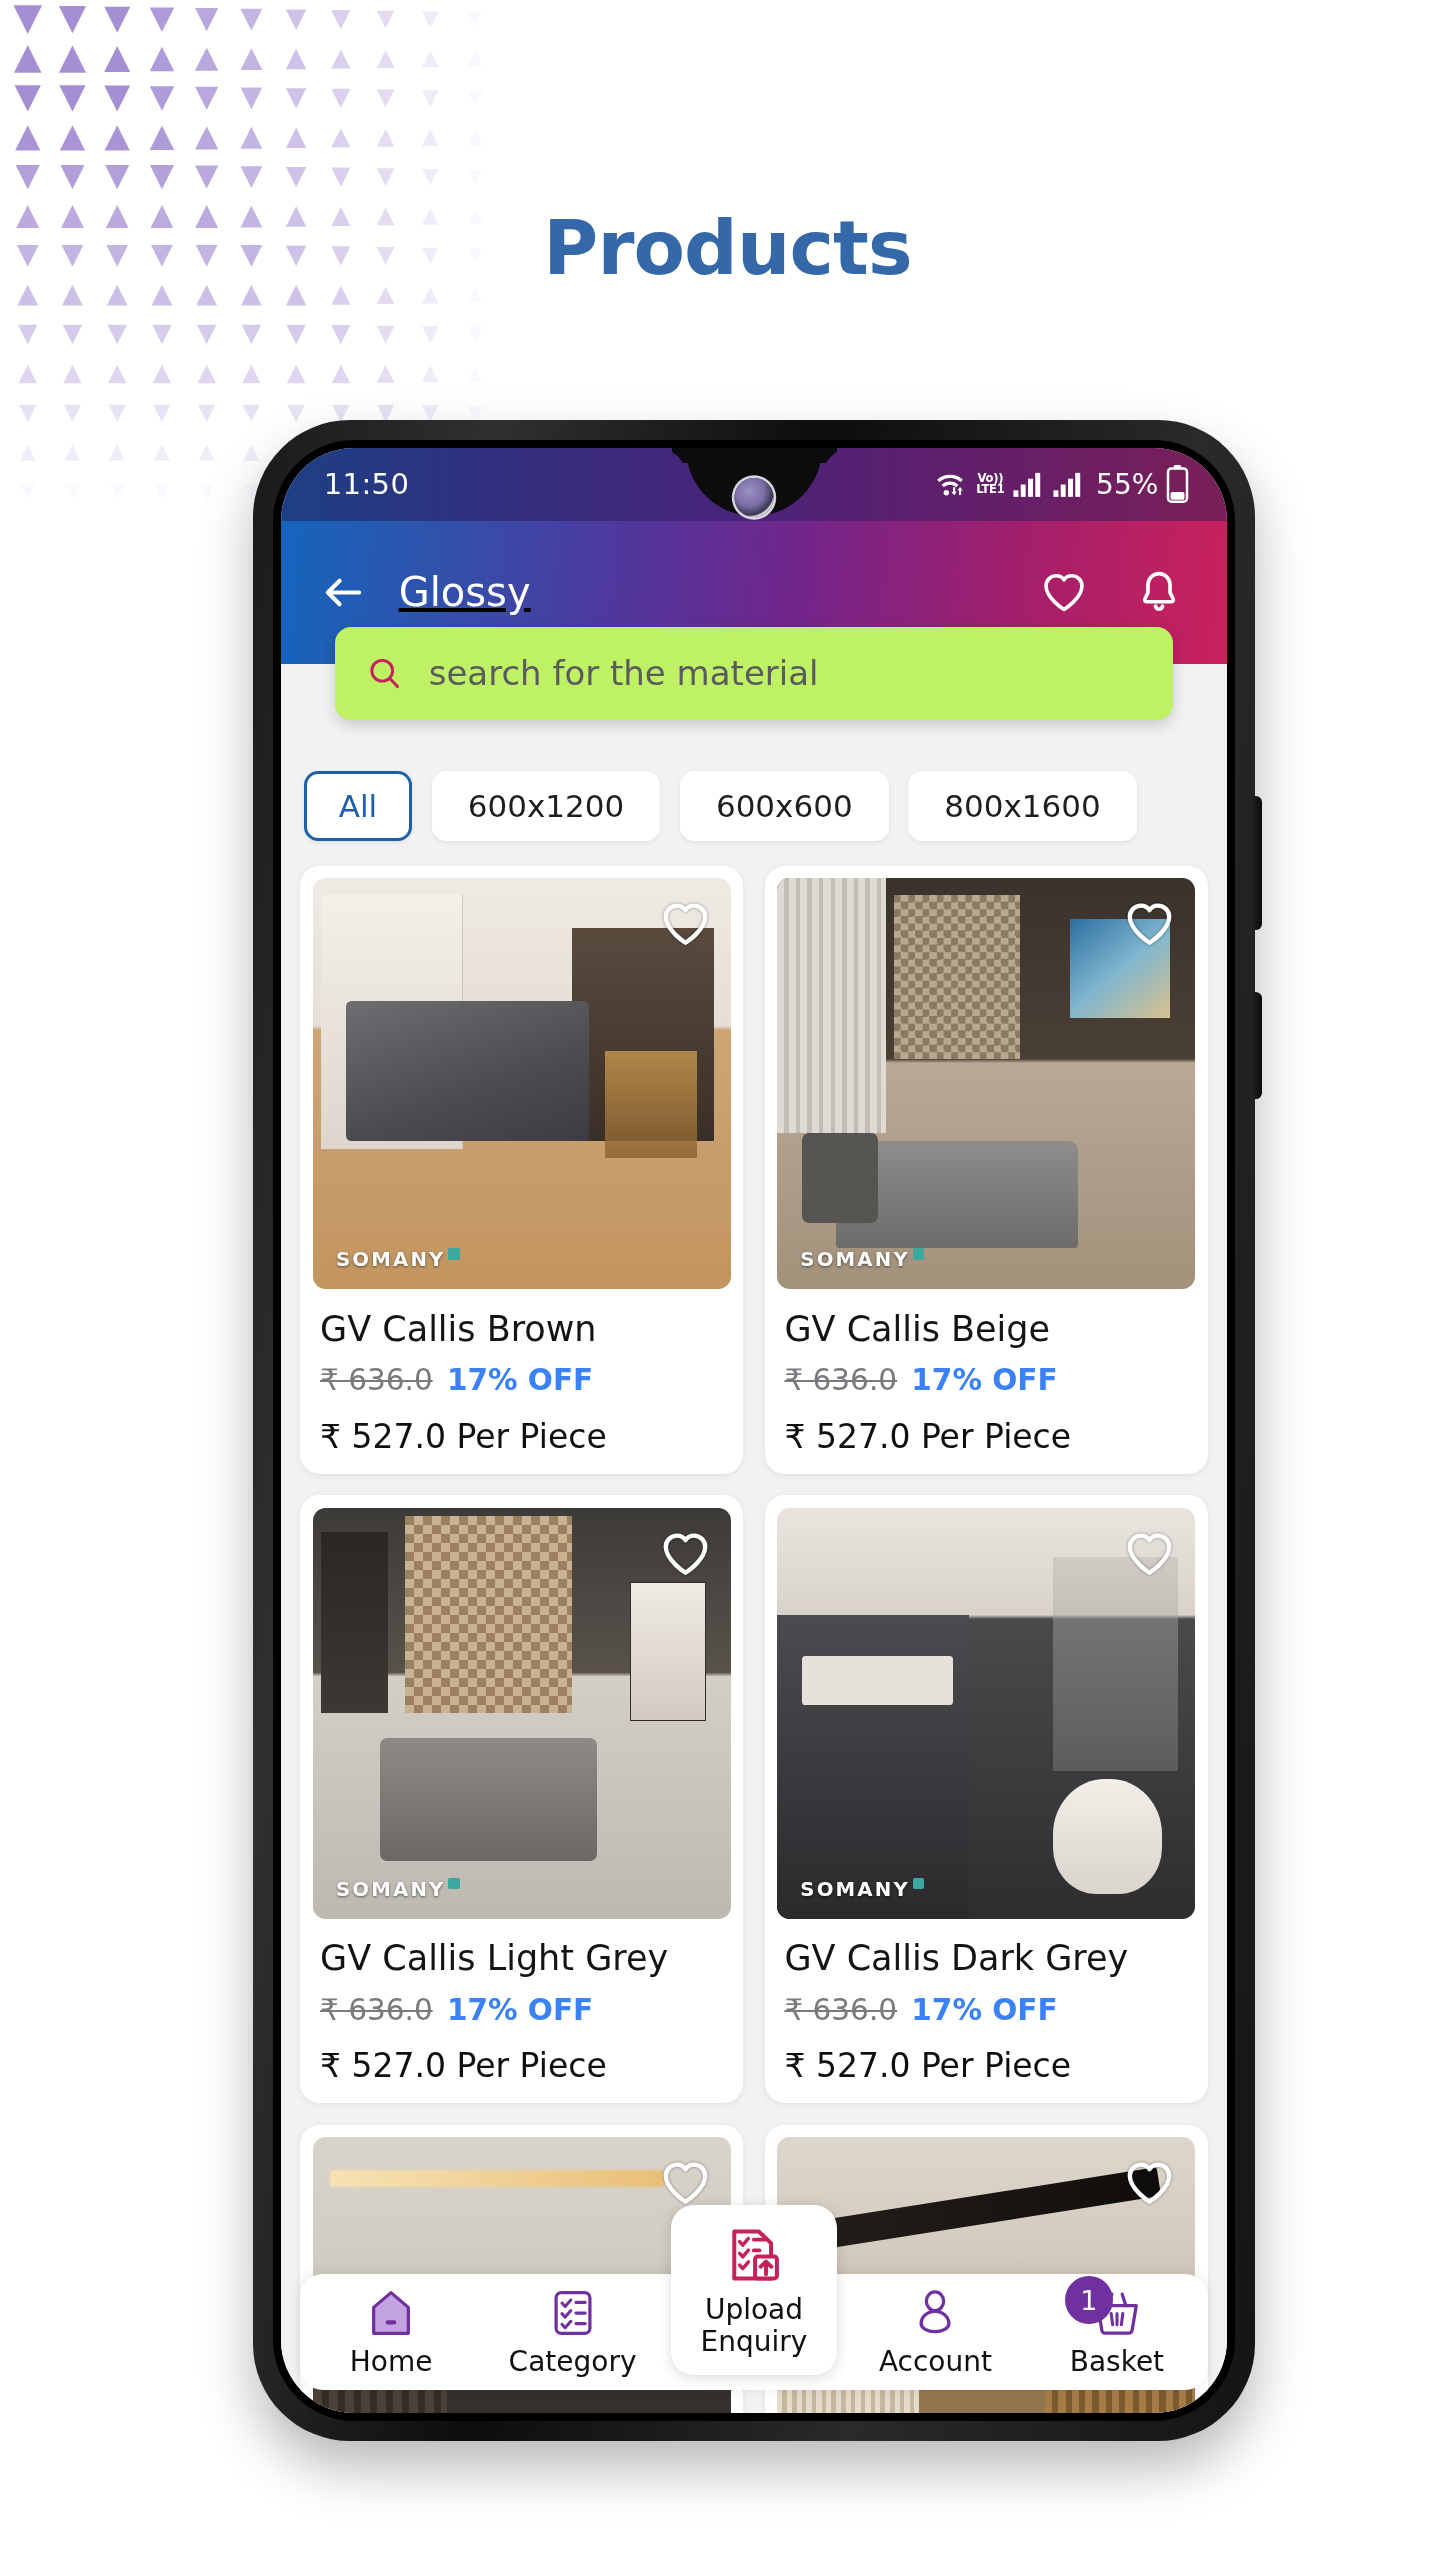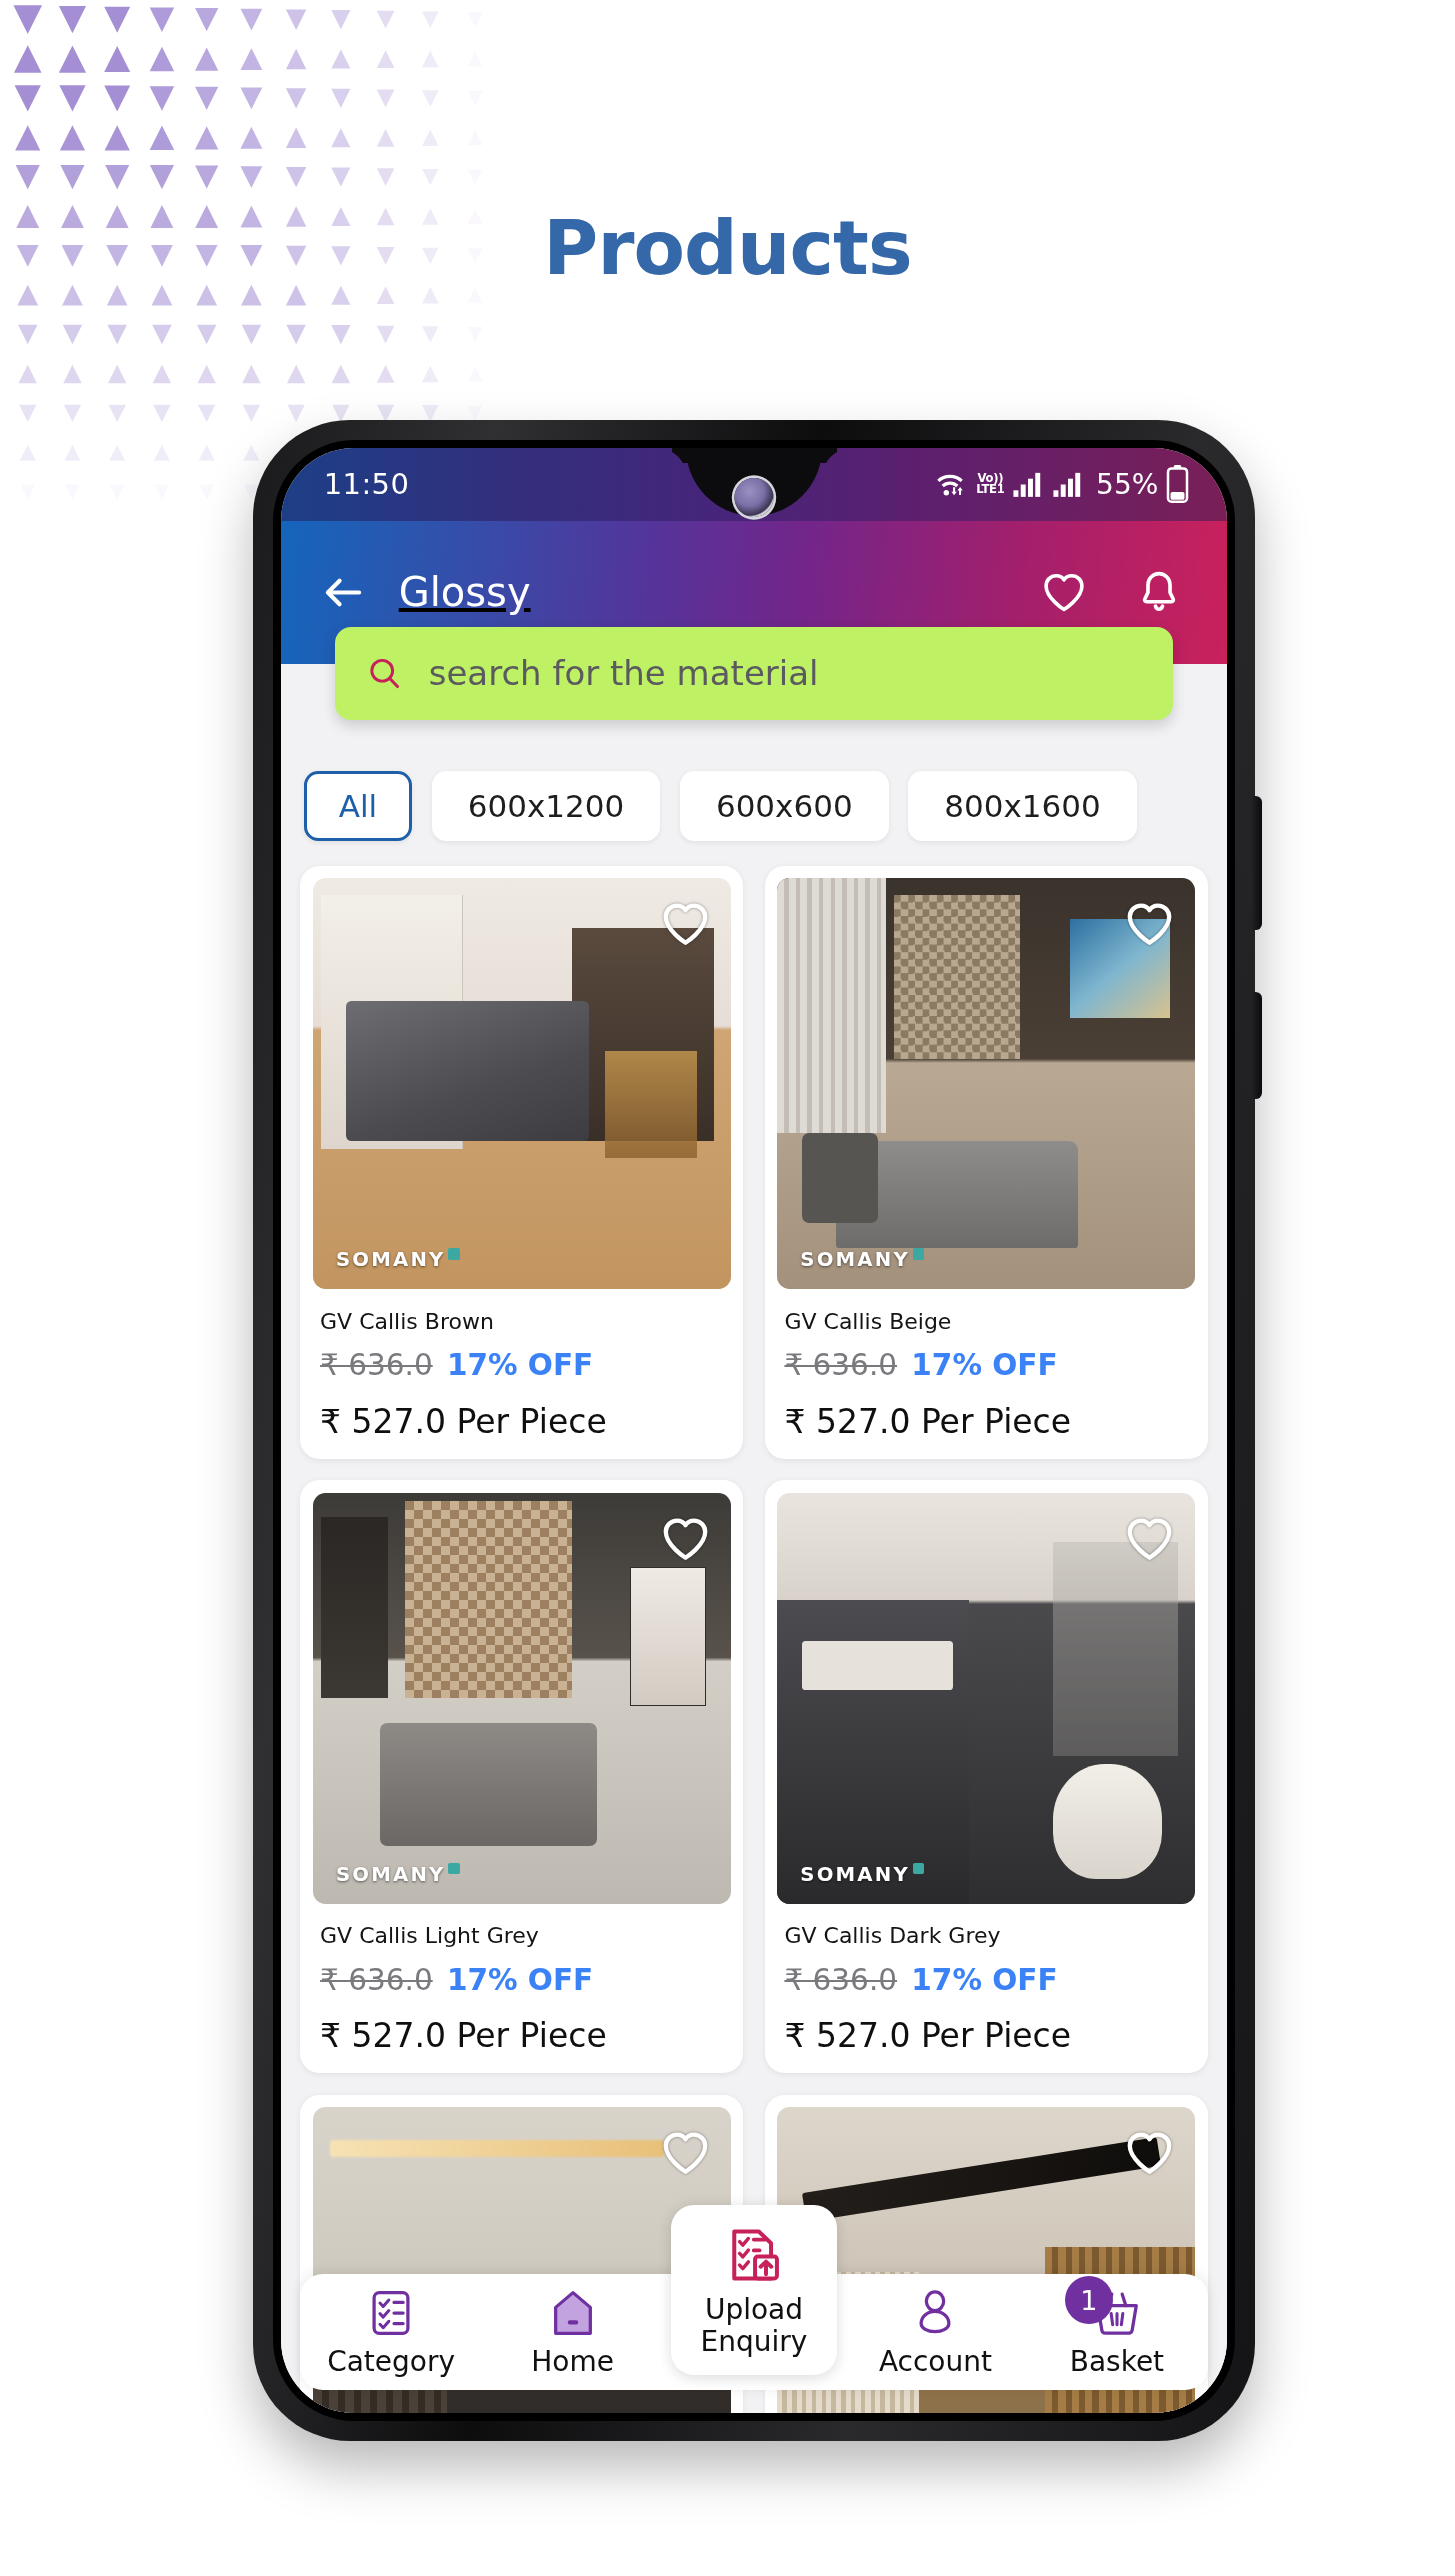--- a/index.html
+++ b/index.html
@@ -197,21 +197,21 @@
   .wm {
     position:absolute; left:23px; bottom:18px;
     color:#fff; font-size:19.7px; font-weight:bold;
     letter-spacing:2.2px;
     font-family:"DejaVu Sans", sans-serif;
     text-shadow:0 0.9px 2.7px rgba(0,0,0,.55);
     display:flex; align-items:flex-start; gap:2.7px;
   }
   .wm-mark { width:11.6px;height:11.6px;background:#3ba8a2;display:inline-block;border-radius:1.8px;}
   .card-name {
-    font-size:22px; color:#141416; margin:19.7px 0 0 7.2px;
+    font-size:35px; color:#141416; margin:19.7px 0 0 7.2px;
     font-family:"DejaVu Sans", sans-serif;
   }
   .price-row { margin:14.3px 0 0 7.2px; display:flex; align-items:baseline; gap:14.3px; }
   .old-price {
     font-size:29.5px; color:#79797e; text-decoration:line-through;
     font-family:"DejaVu Sans", sans-serif;
   }
   .discount {
     font-size:29.5px; color:#3b82f6; font-weight:bold;
     font-family:"DejaVu Sans", sans-serif;
@@ -675,35 +675,35 @@
           </svg>
           <span id="search-input-text">search for the material</span>
         </div>
       </div>
 
       <div id="bottomnav-wrap">
         <div id="bottomnav">
 
           <div class="nav-item">
             <svg class="nav-ico" viewBox="0 0 24 24">
+              <path d="M12 2.6L20 9.4V21.4H4V9.4z" fill="#c3a2e0" stroke="#7030a0" stroke-width="1.5" stroke-linejoin="round"></path>
+              <rect x="9.6" y="15.4" width="4.8" height="1.9" rx=".9" fill="#7030a0"></rect>
+            </svg>
+            <span class="nav-label">Home</span>
+          </div>
+
+          <div class="nav-item">
+            <svg class="nav-ico" viewBox="0 0 24 24">
               <rect x="4.2" y="2.6" width="15.6" height="18.8" rx="2.4" fill="none" stroke="#7030a0" stroke-width="1.5"></rect>
               <path d="M6.9 7.4l1.5 1.6 2.6-3" fill="none" stroke="#7030a0" stroke-width="1.4" stroke-linecap="round" stroke-linejoin="round"></path>
               <path d="M6.9 12.3l1.5 1.6 2.6-3" fill="none" stroke="#7030a0" stroke-width="1.4" stroke-linecap="round" stroke-linejoin="round"></path>
               <path d="M6.9 17.2l1.5 1.6 2.6-3" fill="none" stroke="#7030a0" stroke-width="1.4" stroke-linecap="round" stroke-linejoin="round"></path>
               <path d="M13.4 7.1h4.2M13.4 12h4.2M13.4 16.9h4.2" stroke="#7030a0" stroke-width="1.5" stroke-linecap="round"></path>
             </svg>
             <span class="nav-label">Category</span>
-          </div>
-
-          <div class="nav-item">
-            <svg class="nav-ico" viewBox="0 0 24 24">
-              <path d="M12 2.6L20 9.4V21.4H4V9.4z" fill="#c3a2e0" stroke="#7030a0" stroke-width="1.5" stroke-linejoin="round"></path>
-              <rect x="9.6" y="15.4" width="4.8" height="1.9" rx=".9" fill="#7030a0"></rect>
-            </svg>
-            <span class="nav-label">Home</span>
           </div>
 
           <div class="nav-item"></div>
 
           <div class="nav-item">
             <svg class="nav-ico" viewBox="0 0 24 24">
               <ellipse cx="12" cy="6.6" rx="4" ry="4.3" fill="none" stroke="#7030a0" stroke-width="1.5"></ellipse>
               <path d="M12 11.2c3.6 0 6.4 2.7 6.4 5.6 0 2.2-2.9 3.8-6.4 3.8s-6.4-1.6-6.4-3.8c0-2.9 2.8-5.6 6.4-5.6z" fill="none" stroke="#7030a0" stroke-width="1.5"></path>
             </svg>
             <span class="nav-label">Account</span>

